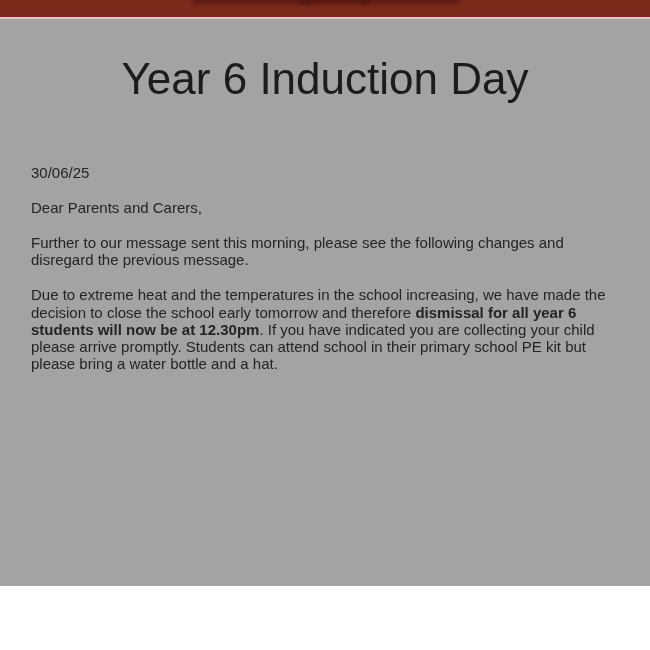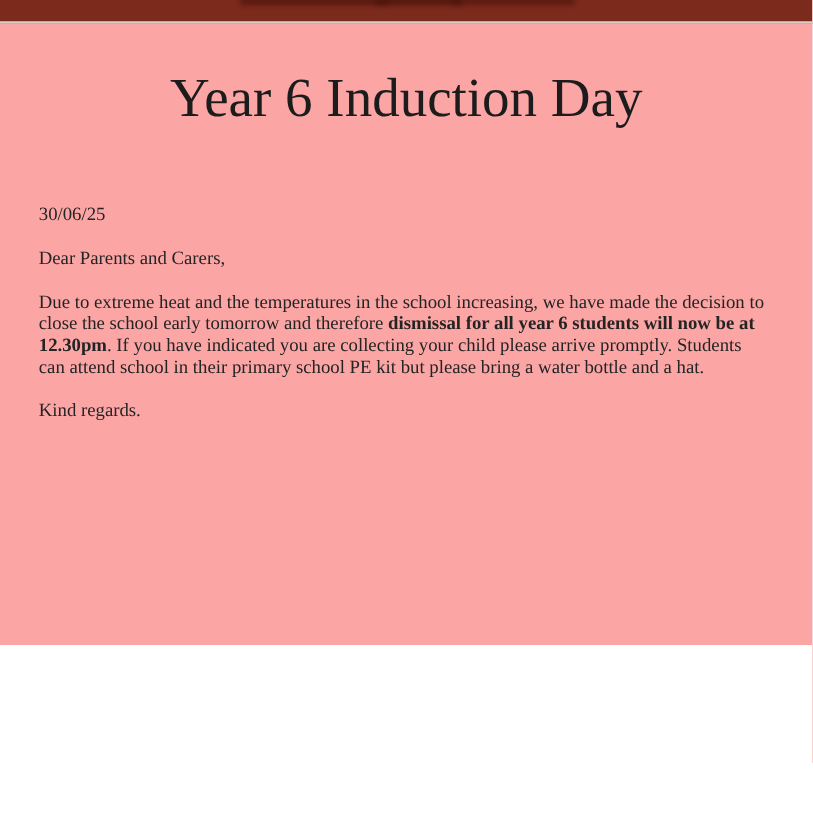--- a/index.html
+++ b/index.html
@@ -1,22 +1,22 @@
 <!DOCTYPE html>
 <html style="--bar-color: #7b2a1b; --remnant-color: #4f150d; --text-color: #242424; --divider-color: #161616; --logo-fill-color: #8e1f2c; --logo-border-color: #c8cdd4;"><head>
 <meta charset="utf-8">
 <style>
   html, body { margin: 0; padding: 0; background: #ffffff; }
   .page {
     position: relative;
     width: 650px;
-    height: 516px;
-    background: #fca5a5;
+    height: 586px;
+    background: #a3a3a3;
     overflow: hidden;
-    font-family: Liberation Serif, serif;
+    font-family: Liberation Sans, sans-serif;
     color: var(--text-color, #242424);
   }
 
   
   .top-bar {
     position: absolute;
     top: 0; left: 0; right: 0;
     height: 17px;
     background: var(--bar-color, #7b2a1b);
     border-bottom: 2px solid #d9cecb;
@@ -108,22 +108,22 @@
     <div class="remnant"></div>
     <div class="remnant"></div>
     <div class="remnant"></div>
   </div>
 
   <h1 class="title">Year 6 Induction Day</h1>
 
   <div class="content">
     <p>30/06/25</p>
     <p>Dear Parents and Carers,</p>
+    <p>Further to our message sent this morning, please see the following changes and disregard the previous message.</p>
     <p><span>Due to extreme heat and the temperatures in the school increasing, we have made the decision to close the school early tomorrow and therefore </span><strong>dismissal for all year 6 students will now be at 12.30pm</strong><span>. If you have indicated you are collecting your child please arrive promptly. Students can attend school in their primary school PE kit but please bring a water bottle and a hat.</span></p>
-    <p>Kind regards.</p>
   </div>
 
   <div class="divider"></div>
 
   <div class="logo">
     <div class="logo-inner">
       <div class="logo-emblem"></div>
     </div>
   </div>
 

